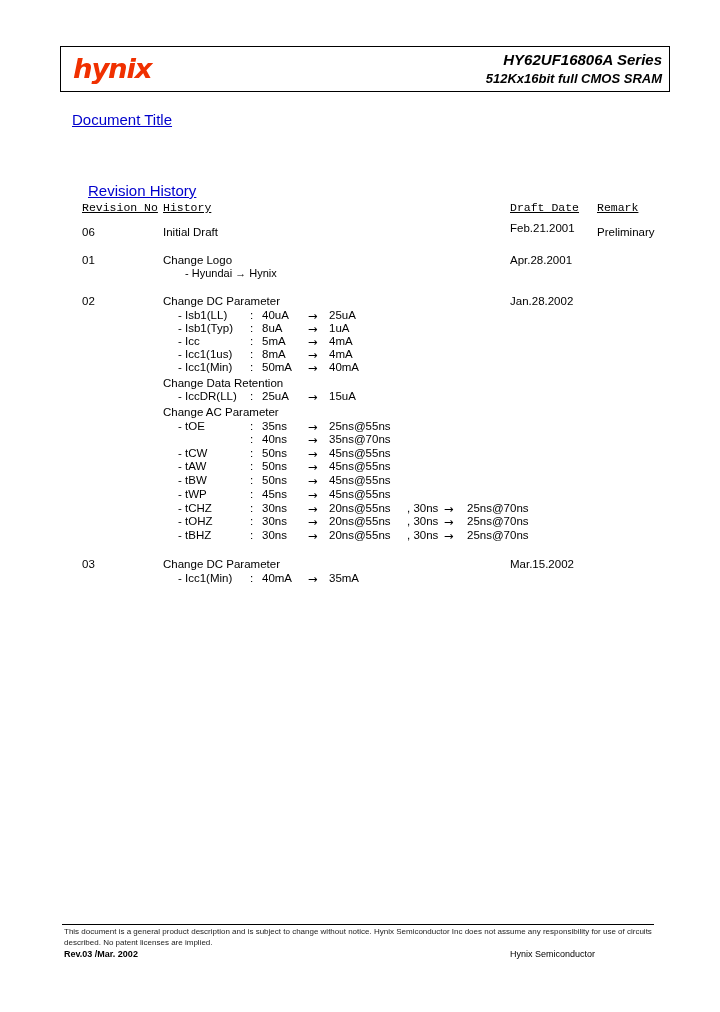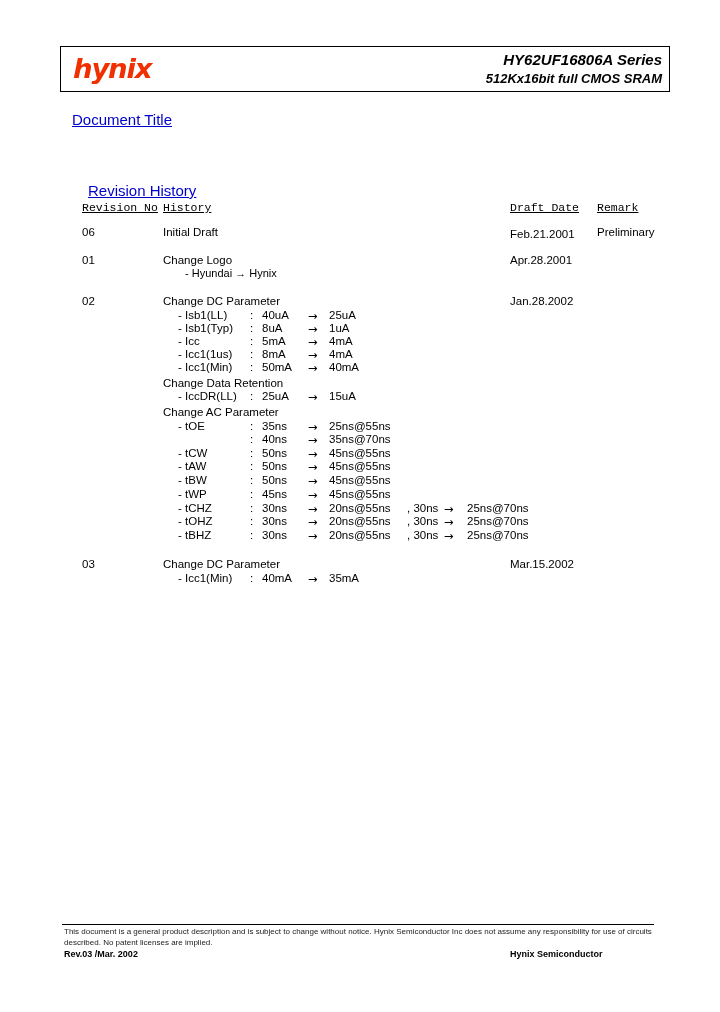--- a/index.html
+++ b/index.html
@@ -153,21 +153,21 @@
     top: 949px;
     font-size: 9px;
     font-weight: bold;
     white-space: nowrap;
   }
   .footer-corp {
     position: absolute;
     left: 510px;
     top: 949px;
     font-size: 9px;
-    font-weight: bold;
+    font-weight: normal;
     white-space: nowrap;
   }
 </style>
 </head>
 <body>
 
 <div class="page">
 
   <div class="header-box">
     <div class="logo">hynix</div>
@@ -183,21 +183,21 @@
 
   <div class="rev-table">
 
     <div class="col-revno th" style="top:201px">Revision No</div>
     <div class="col-hist th" style="top:201px">History</div>
     <div class="col-date th" style="top:201px">Draft Date</div>
     <div class="col-remark th" style="top:201px">Remark</div>
 
     <div class="col-revno" style="top:226px">06</div>
     <div class="col-hist" style="top:226px">Initial Draft</div>
-    <div class="col-date" style="top:228px">Feb.21.2001</div>
+    <div class="col-date" style="top:222px">Feb.21.2001</div>
     <div class="col-remark" style="top:226px">Preliminary</div>
 
     <div class="col-revno" style="top:254px">01</div>
     <div class="col-hist" style="top:254px">Change Logo</div>
     <div class="col-date" style="top:254px">Apr.28.2001</div>
     <div class="detail" style="left:185px; top:267px">- Hyundai  →   Hynix</div>
 
     <div class="col-revno" style="top:295px">02</div>
     <div class="col-hist" style="top:295px">Change DC Parameter</div>
     <div class="col-date" style="top:295px">Jan.28.2002</div>

